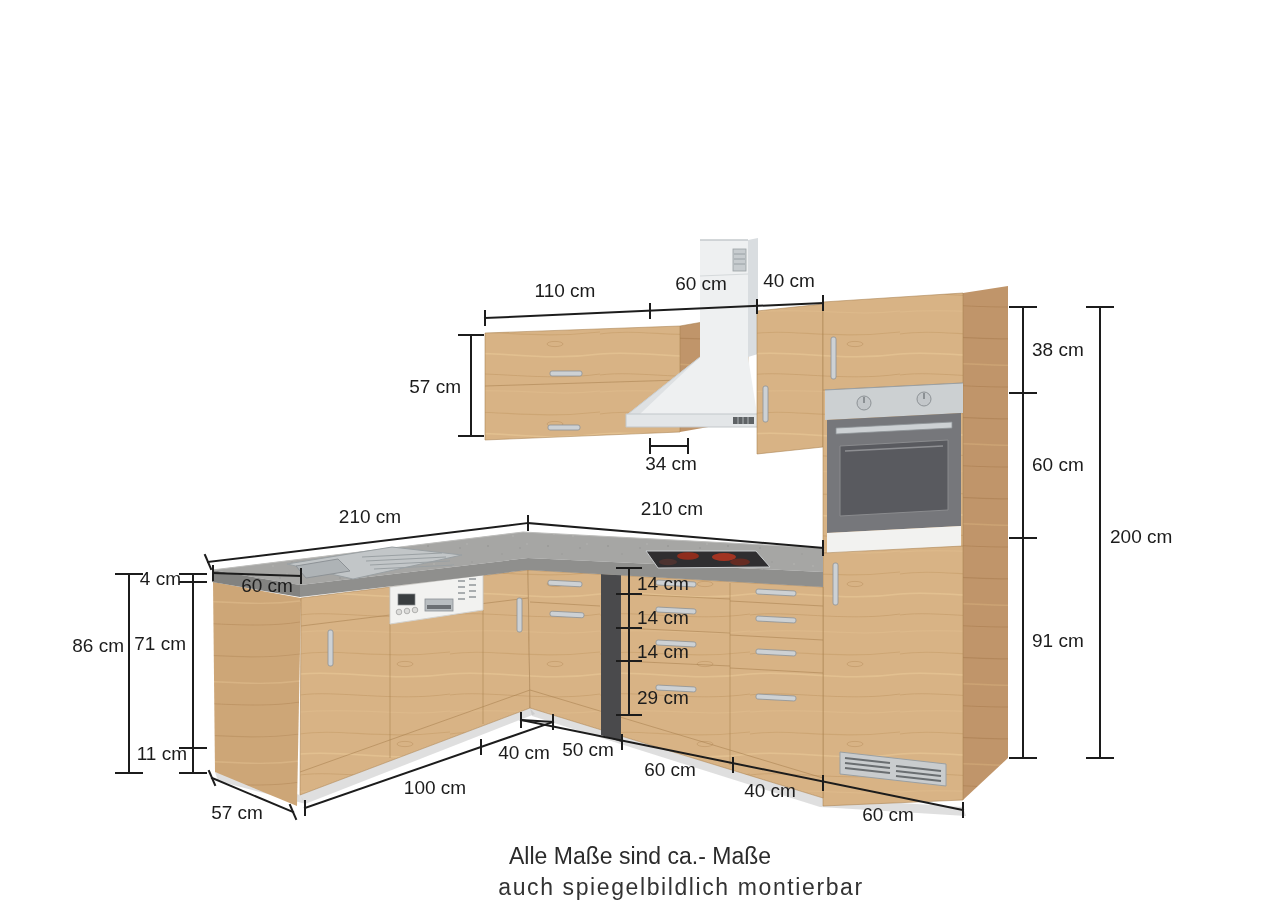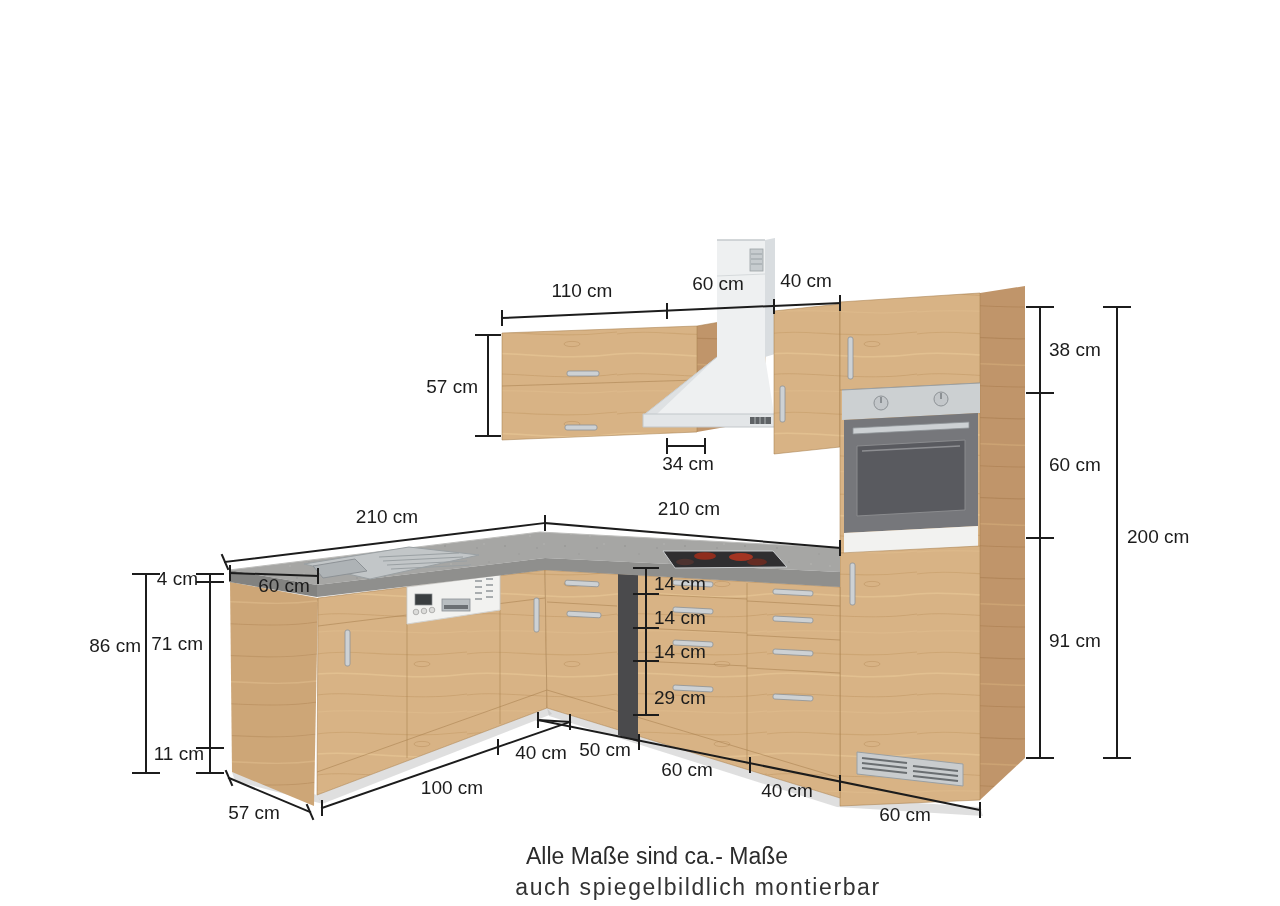--- a/index.html
+++ b/index.html
@@ -1,16 +1,16 @@
 <!DOCTYPE html>
 <html style="--wood-front: #d8b385; --wood-side: #c0956a; --wood-end: #cda677; --wood-line: #a87f4e; --counter-top: #a6a6a4; --counter-front: #8f8f8d; --counter-end: #828280; --steel: #ccd0d2; --steel-dark: #9aa0a4; --appliance-white: #f2f2f0; --oven-door: #76777b; --oven-window: #595a5f; --hood-white: #eef0f1; --hood-shade: #d9dde0; --cooktop: #2f2e30; --burner-red: #a23422; --dim: #1c1c1c; --background: #ffffff;"><head>
 <meta charset="utf-8">
 <style>
   html,body{margin:0;padding:0;background:#fff;}
-  .stage{position:relative;width:1202px;height:906px;background:var(--background,#fff);overflow:hidden;margin-left:17px;}
+  .stage{position:relative;width:1202px;height:906px;background:var(--background,#fff);overflow:hidden;}
   svg{display:block;}
   .dl{font-family:"Liberation Sans","DejaVu Sans",sans-serif;font-size:19px;fill:var(--dim,#1c1c1c);}
   .note{font-family:"Liberation Sans","DejaVu Sans",sans-serif;font-size:23px;fill:#2b2b2b;}
   .note2{letter-spacing:1.6px;fill:#333;}
   .dim{stroke:var(--dim,#1c1c1c);stroke-width:2;fill:none;stroke-linecap:square;}
   .wf{fill:url(#pwf);}
   .ws{fill:url(#pws);}
   .we{fill:url(#pwe);}
   .ct{fill:url(#pct);}
   .cf{fill:var(--counter-front,#8f8f8d);}

